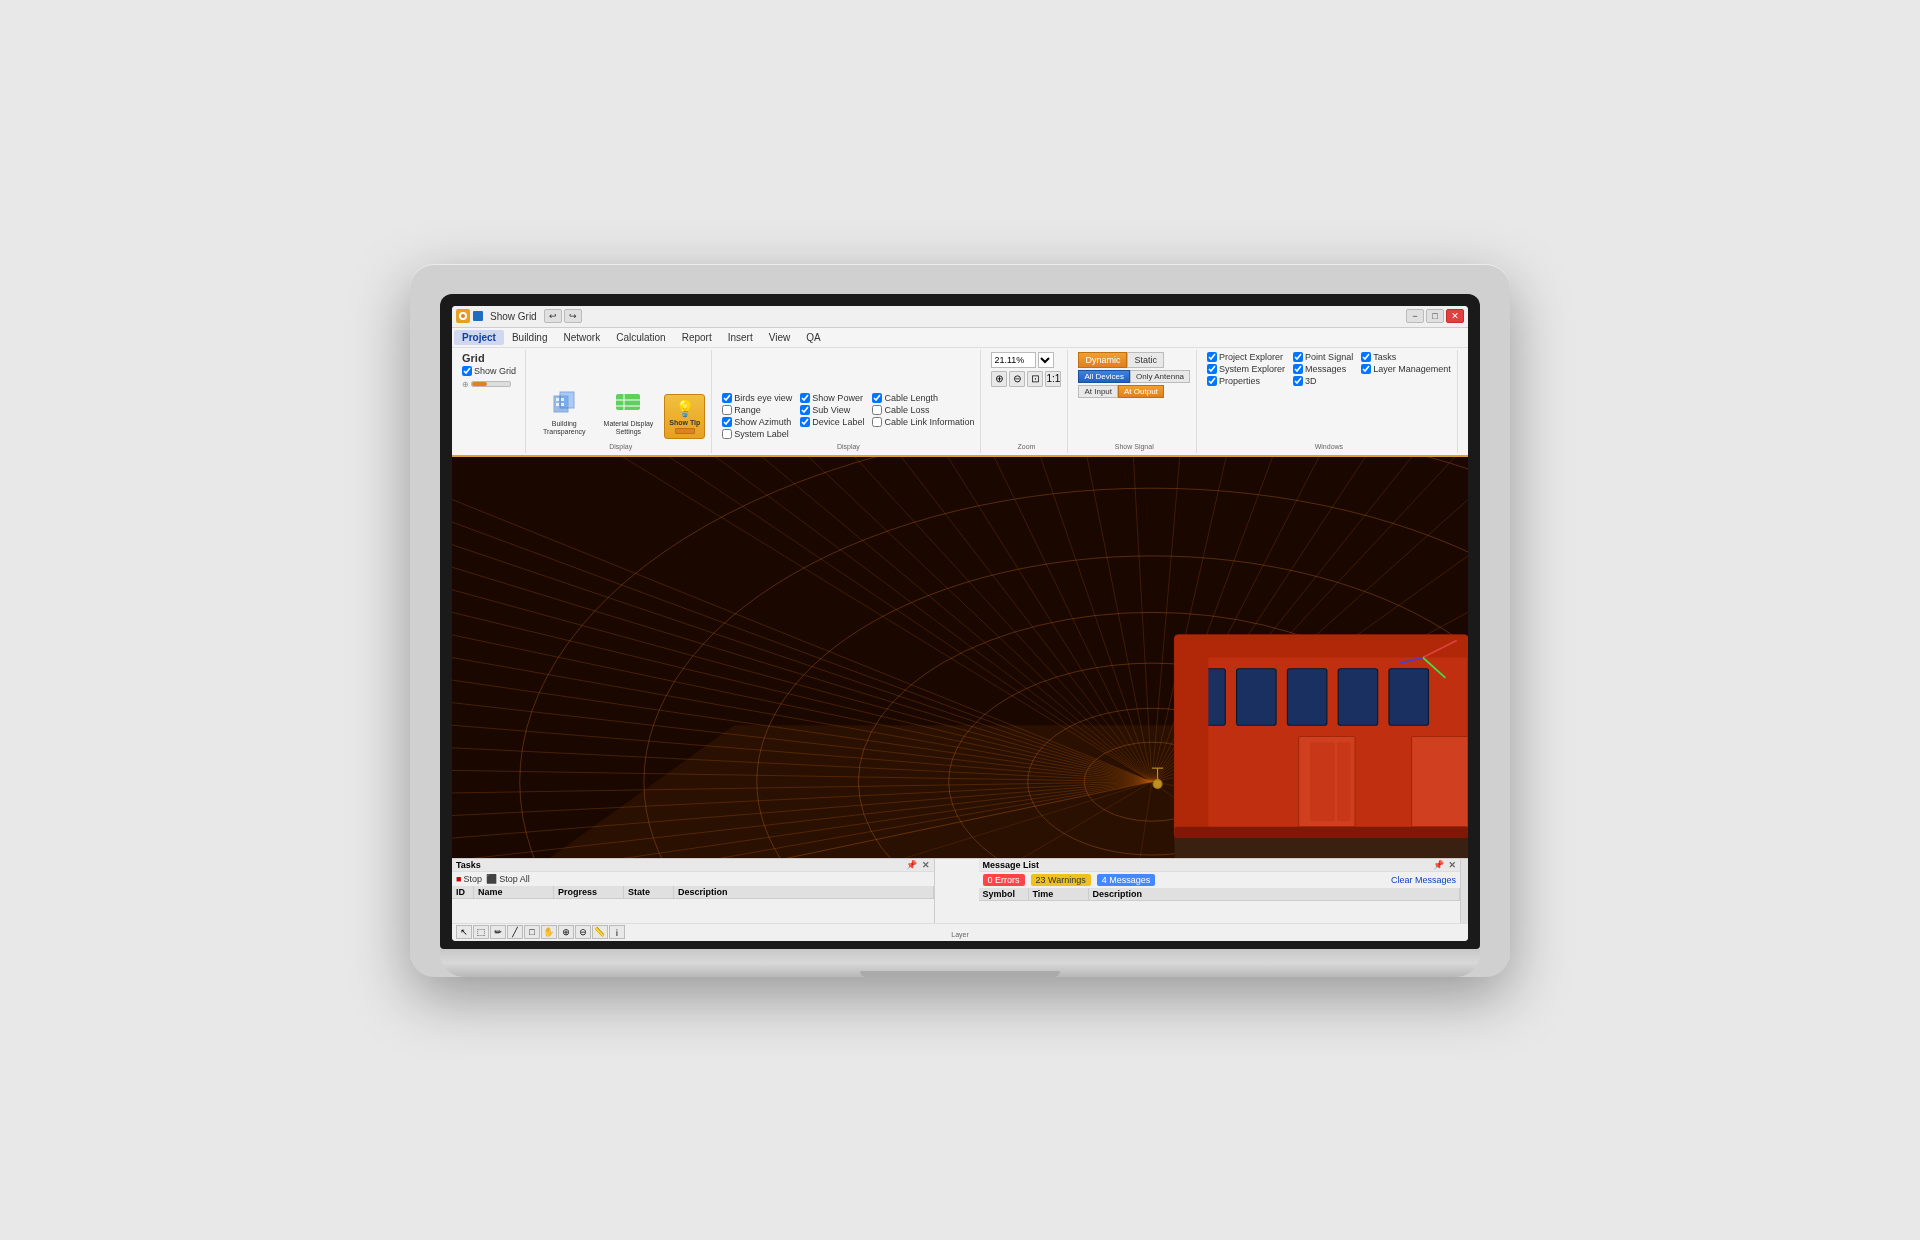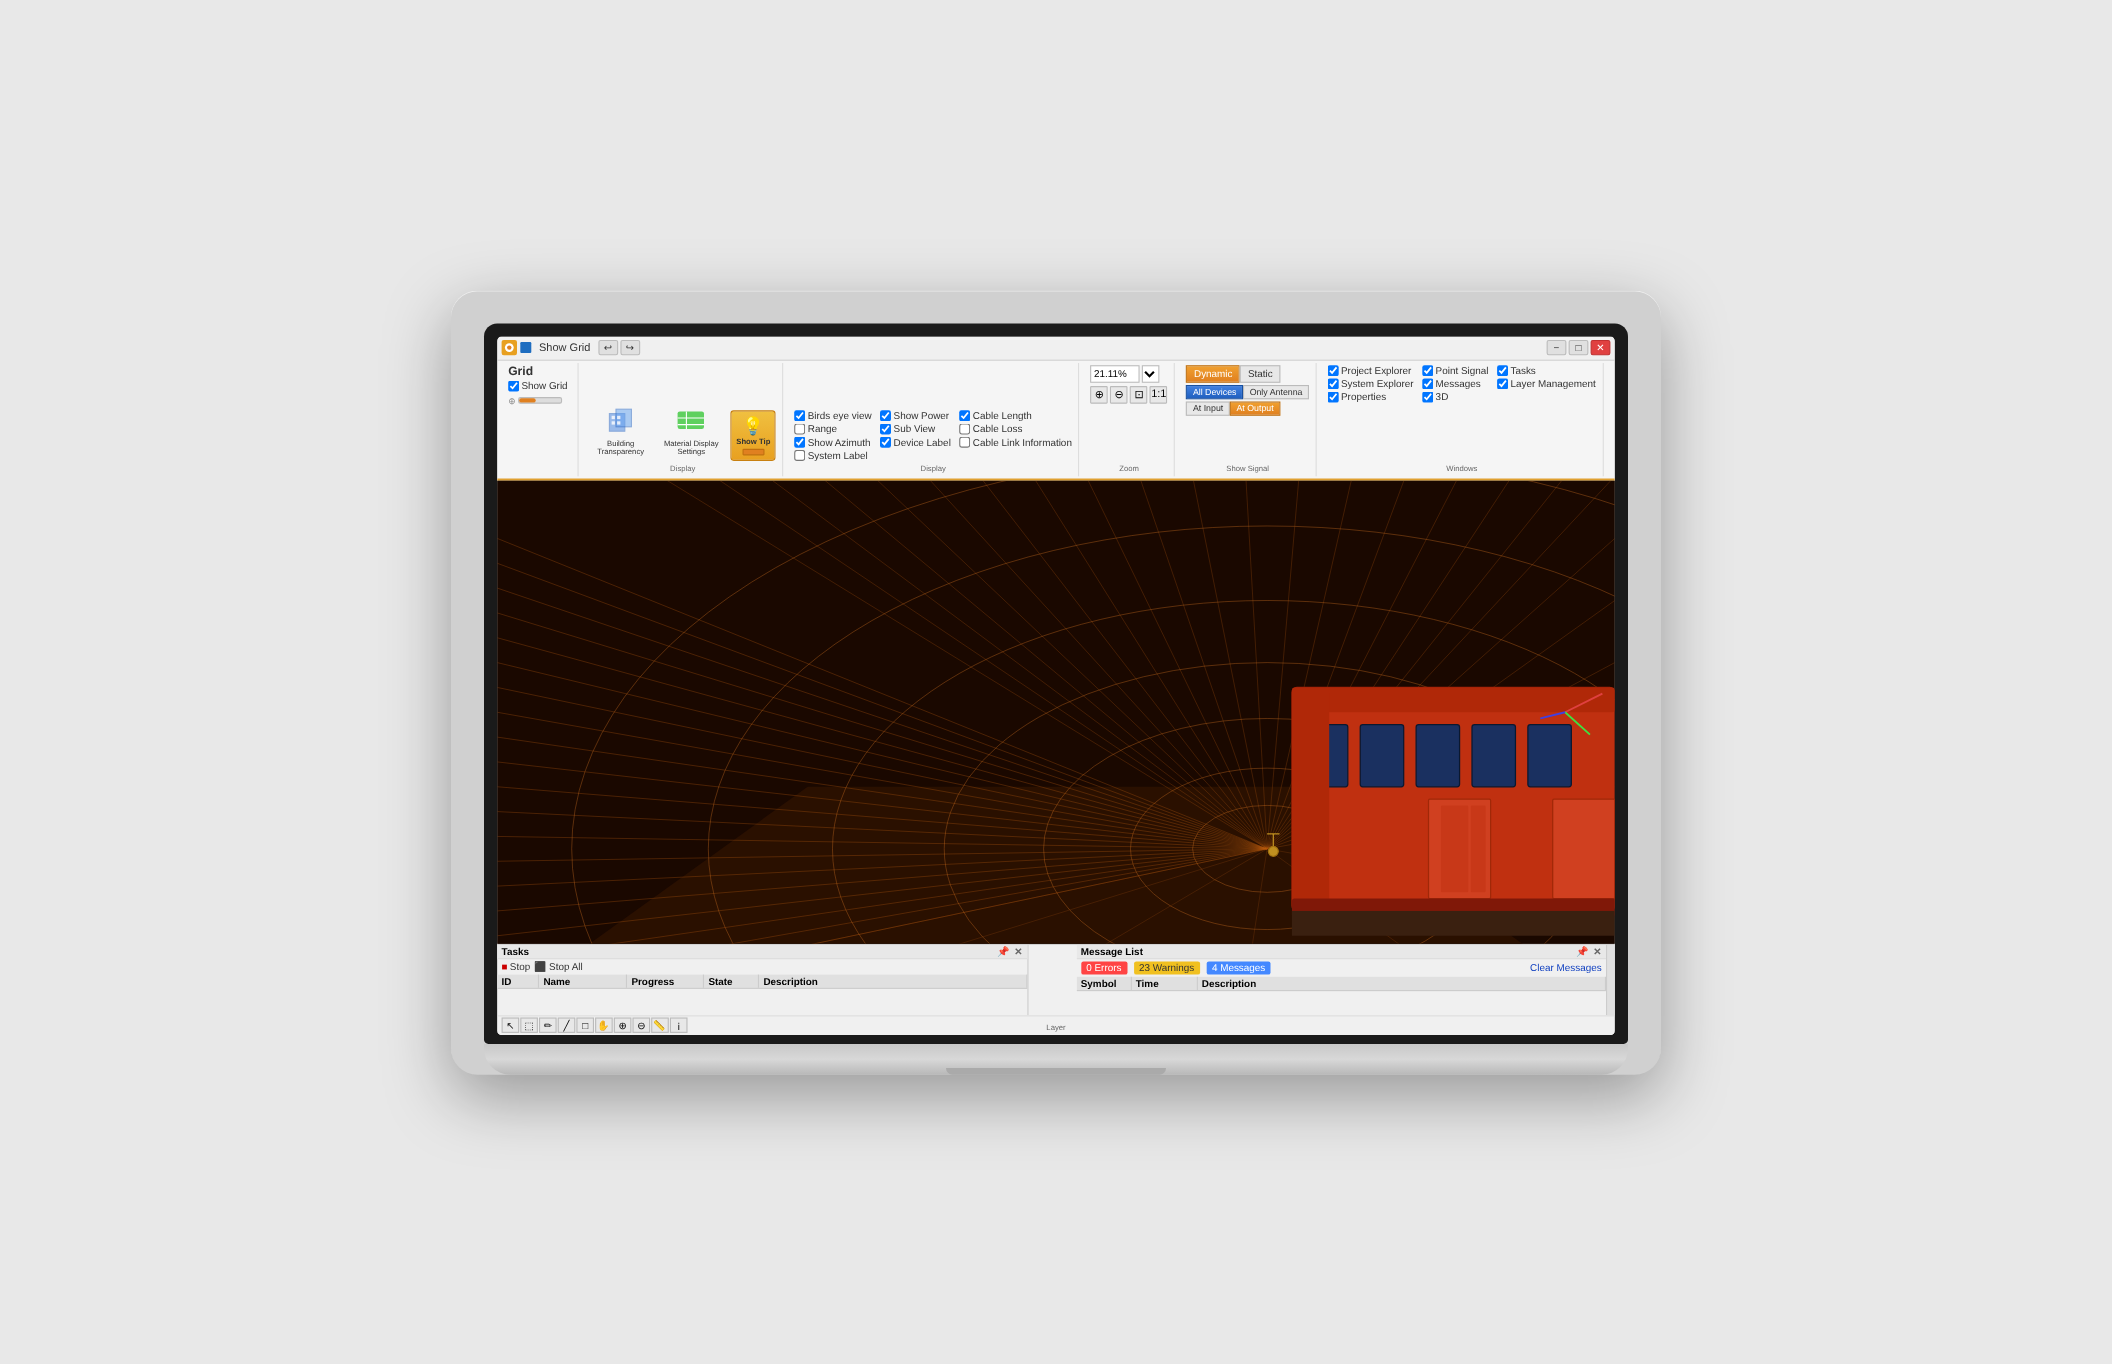--- a/index.html
+++ b/index.html
@@ -476,20 +476,30 @@
               <div class="tb-btn">↪</div>
             </div>
           </div>
           <div class="title-bar-buttons-right">
             <div class="tb-btn">−</div>
             <div class="tb-btn">□</div>
             <div class="tb-btn" style="background:#e04040;color:white;border-color:#c03030;">✕</div>
           </div>
         </div>
 
+        <div class="menu-bar">
+          <div class="menu-item active" style="background:#d0d8f0;font-weight:bold;color:#1040a0;">Project</div>
+          <div class="menu-item">Building</div>
+          <div class="menu-item">Network</div>
+          <div class="menu-item">Calculation</div>
+          <div class="menu-item">Report</div>
+          <div class="menu-item">Insert</div>
+          <div class="menu-item">View</div>
+          <div class="menu-item">QA</div>
+        </div>
 
         <div class="ribbon">
 
           <div class="layer-section" style="min-width:70px; padding-bottom:14px;">
             <div class="layer-label">Grid</div>
             <div class="cb-row">
               <input type="checkbox" checked="" style="">
               <span>Show Grid</span>
             </div>
             <div style="display:flex;align-items:center;gap:2px;margin-top:2px;">
@@ -780,21 +790,21 @@
               <div class="panel-ctrl-btn">
                 <span style="color:#cc0000;">■</span>
                 <span>Stop</span>
               </div>
               <div class="panel-ctrl-btn">
                 <span style="color:#cc0000;">⬛</span>
                 <span>Stop All</span>
               </div>
             </div>
             <div class="table-header-row">
-              <div class="th-cell" style="width:38px;">ID</div>
+              <div class="th-cell" style="width:22px;">ID</div>
               <div class="th-cell" style="width:80px;">Name</div>
               <div class="th-cell" style="width:70px;">Progress</div>
               <div class="th-cell" style="width:50px;">State</div>
               <div class="th-cell" style="flex:1;">Description</div>
             </div>
           </div>
 
           <div class="message-panel">
             <div class="panel-header">
               <span>Message List</span>

